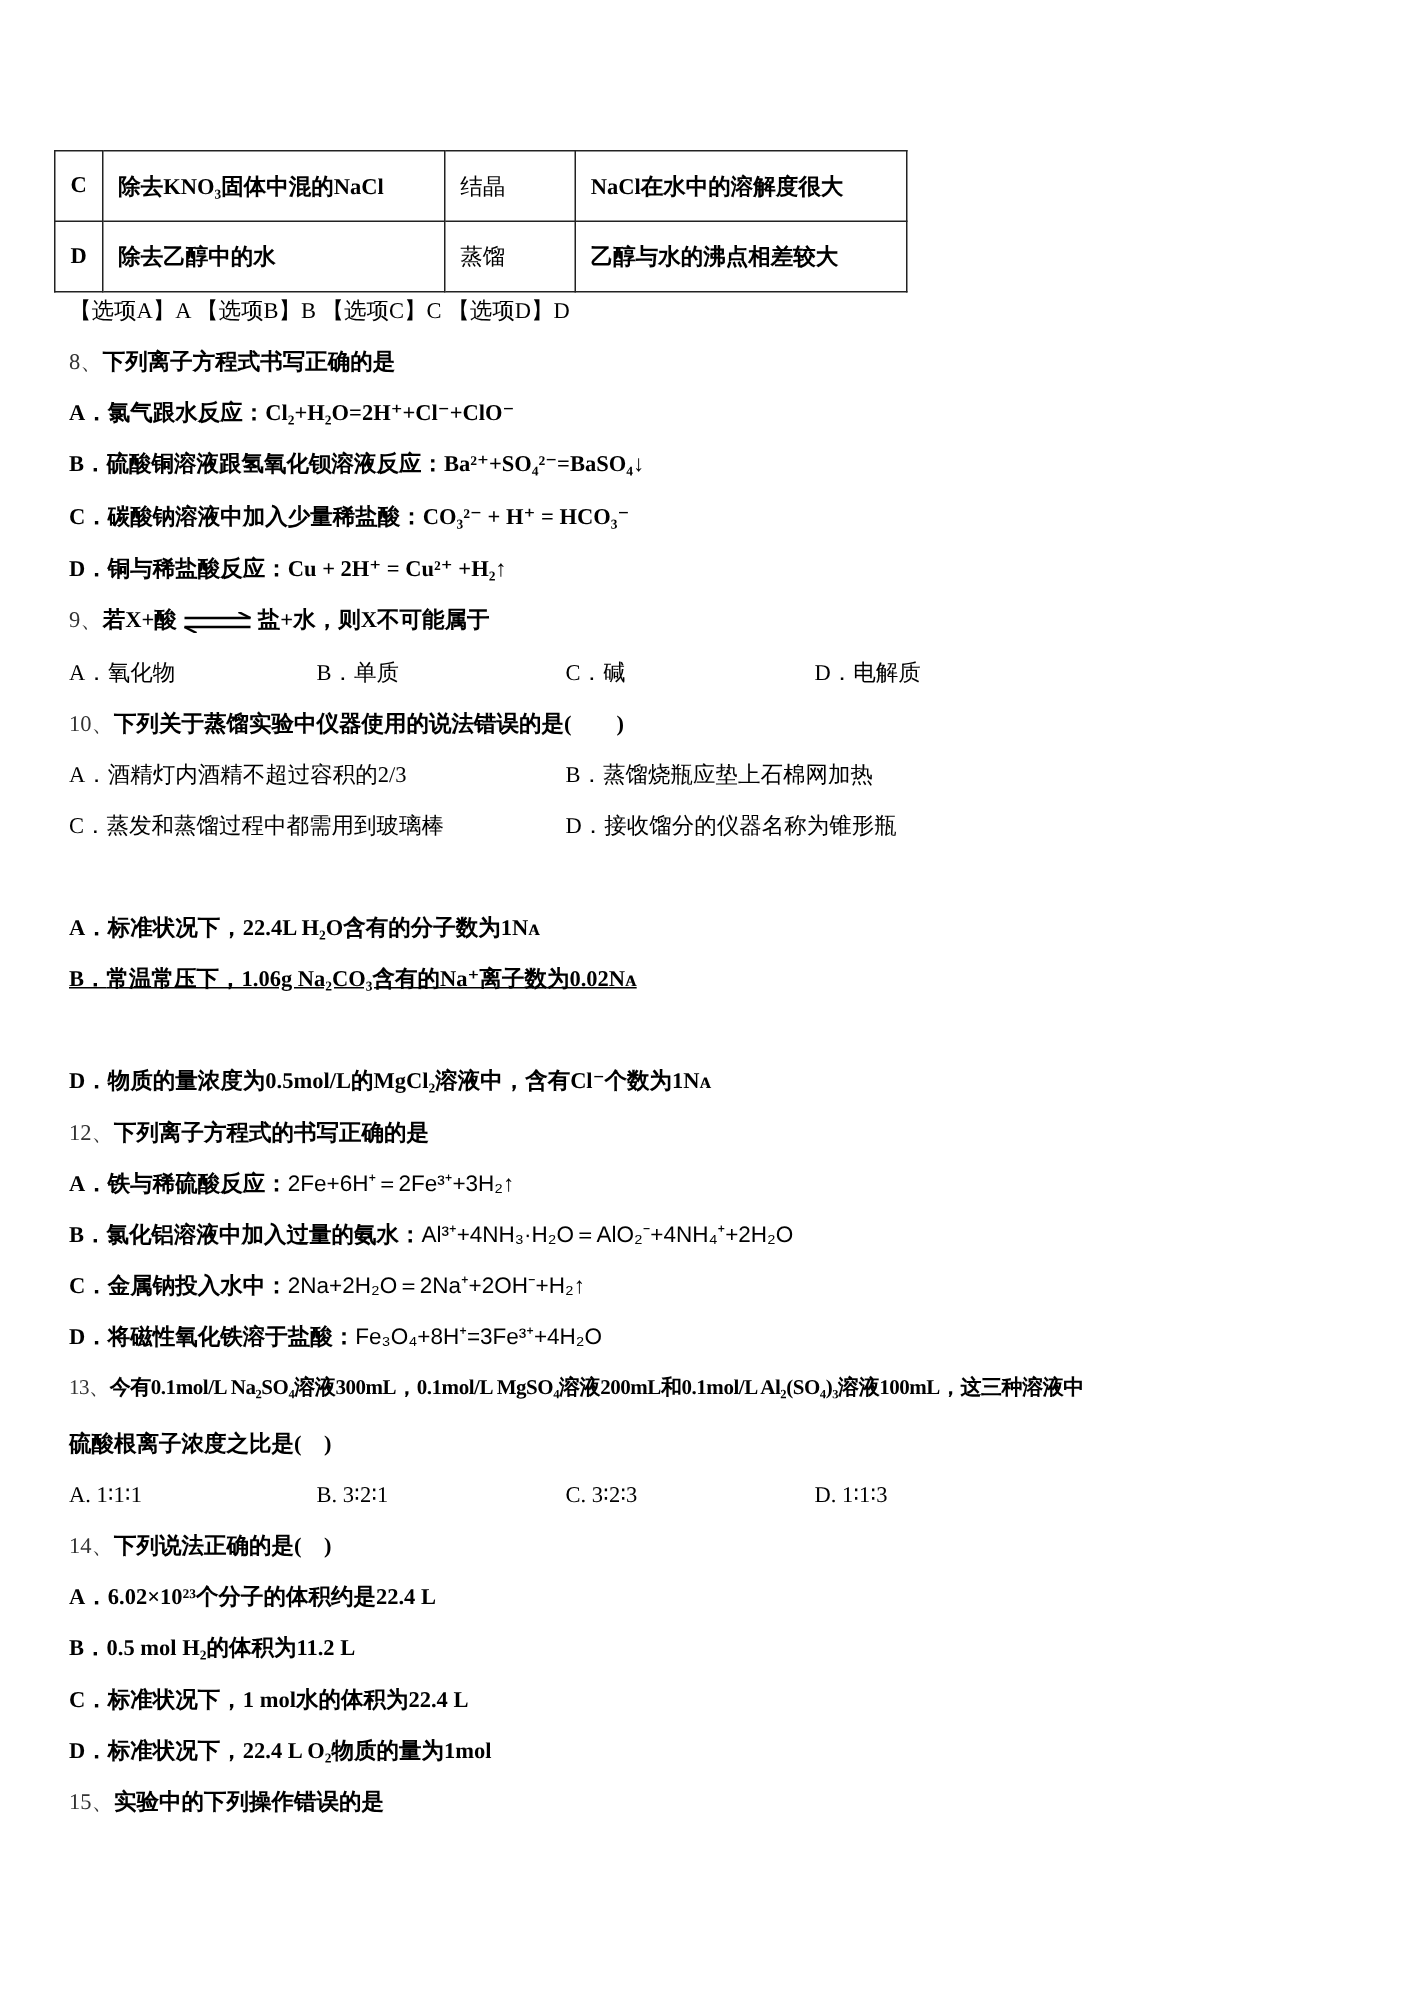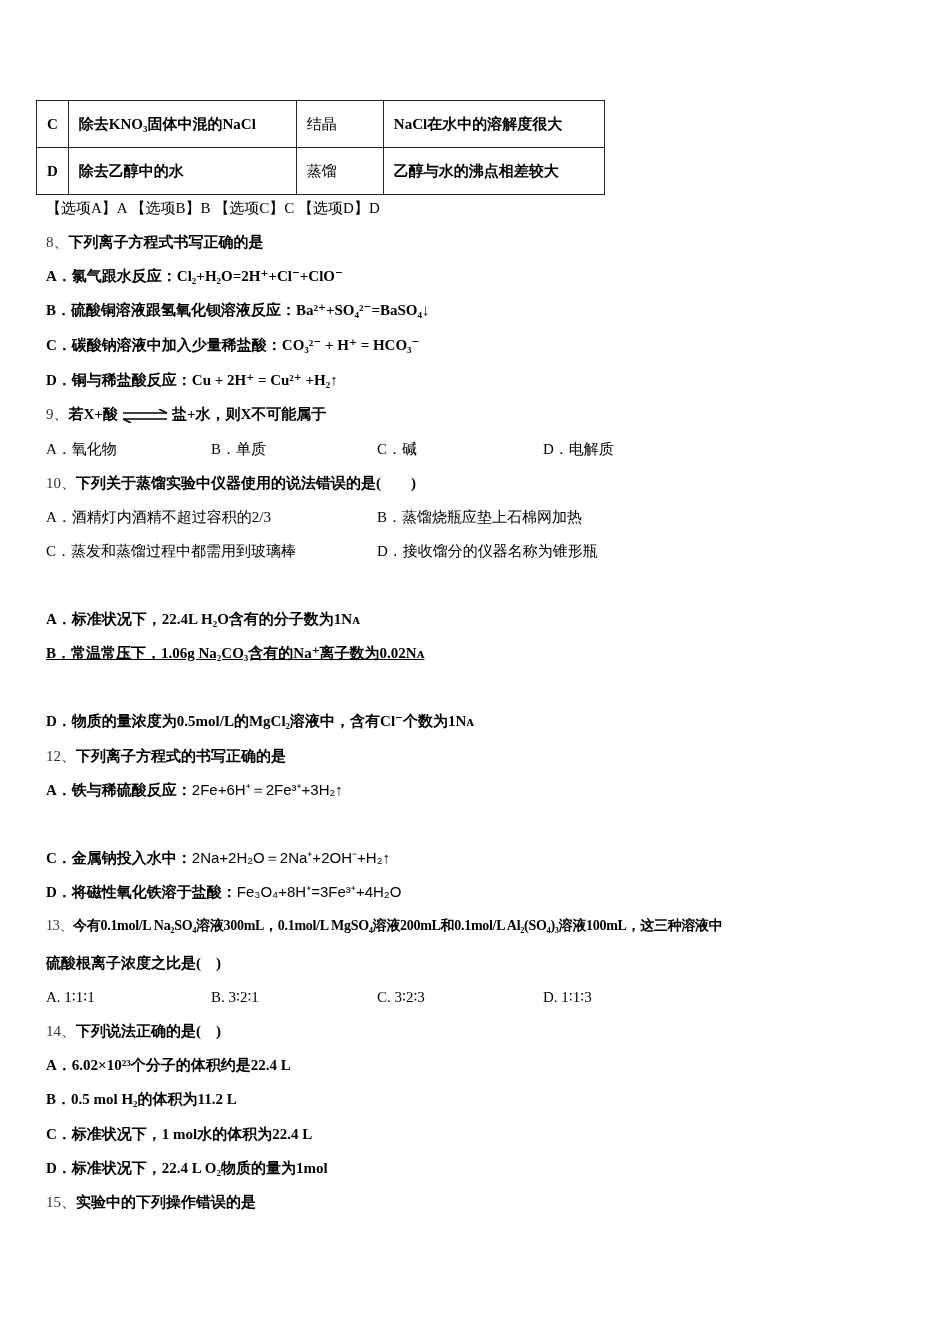--- a/index.html
+++ b/index.html
@@ -101,20 +101,21 @@
   </div>
 
   <div class="line b" style="top:609px;"><span>A．</span><span>标准状况下，22.4L H₂O含有的分子数为1Nᴀ</span></div>
   <div class="line b" style="top:643px;text-decoration:underline;"><span>B．</span><span>常温常压下，1.06g Na₂CO₃含有的Na⁺离子数为0.02Nᴀ</span></div>
   <div class="line b" style="top:711px;"><span>D．</span><span>物质的量浓度为0.5mol/L的MgCl₂溶液中，含有Cl⁻个数为1Nᴀ</span></div>
 
   <div class="line b" style="top:746px;">
     <span class="qnum">12、</span><span>下列离子方程式的书写正确的是</span>
   </div>
   <div class="line b" style="top:780px;"><span>A．</span><span>铁与稀硫酸反应：</span><span class="n eq13">2Fe+6H⁺＝2Fe³⁺+3H₂↑</span></div>
+  <div class="line b" style="top:814px;"><span>B．</span><span>氯化铝溶液中加入过量的氨水：</span><span class="n eq13">Al³⁺+4NH₃·H₂O＝AlO₂⁻+4NH₄⁺+2H₂O</span></div>
   <div class="line b" style="top:848px;"><span>C．</span><span>金属钠投入水中：</span><span class="n eq13">2Na+2H₂O＝2Na⁺+2OH⁻+H₂↑</span></div>
   <div class="line b" style="top:882px;"><span>D．</span><span>将磁性氧化铁溶于盐酸：</span><span class="n eq13">Fe₃O₄+8H⁺=3Fe³⁺+4H₂O</span></div>
 
   <div class="line b" style="top:916px; font-size:14px; letter-spacing:-0.3px;">
     <span class="qnum">13、</span><span>今有0.1mol/L Na₂SO₄溶液300mL，0.1mol/L MgSO₄溶液200mL和0.1mol/L Al₂(SO₄)₃溶液100mL，这三种溶液中</span>
   </div>
   <div class="line b" style="top:953px;">硫酸根离子浓度之比是(　)</div>
   <div class="opts" style="top:987px; width:860px; height:20px;">
     <span class="o" style="left:0;"><span>A.</span> <span>1∶1∶1</span></span>
     <span class="o" style="left:165px;"><span>B.</span> <span>3∶2∶1</span></span>

